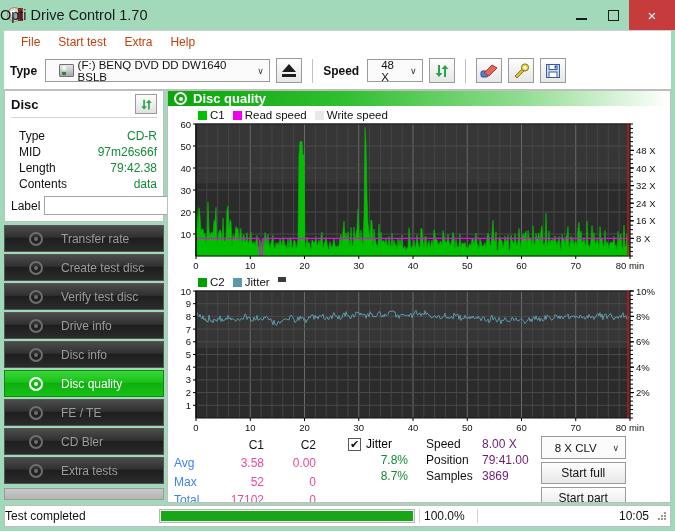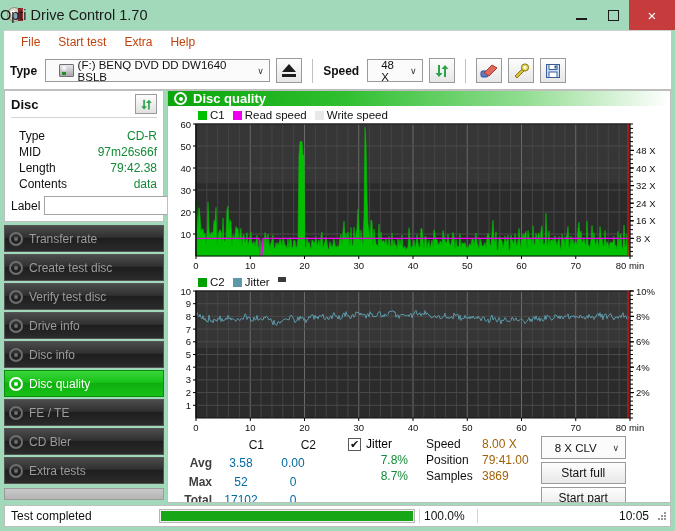--- a/index.html
+++ b/index.html
@@ -210,21 +210,21 @@
   .cdbtn .cd:after{
     content:"";position:absolute;left:5px;top:5px;width:4px;height:4px;
     border-radius:50%;background:#fff;border:1px solid #a9a060;
   }
   .navlist { margin-top:3px; display:flex; flex-direction:column; gap:2px;}
   .nav-item{
     height:27px;
     background: linear-gradient(180deg,#4c4c4c 0%, #303030 45%, #1e1e1e 50%, #2b2b2b 100%);
     border:1px solid #555;
     display:flex; align-items:center;
-    padding-left:4px; gap:6px;
+    padding-left:24px; gap:18px;
     color:#9b9b9b; font-size:12px;
   }
   .nav-item.active{
     background: linear-gradient(180deg,#3ad63a 0%, #18c218 45%, #0fae0f 50%, #16c216 100%);
     border:1px solid #0b8c0b;
     color:#ffffff;
   }
   .nav-ico{
     width:14px;height:14px;border-radius:50%;
     border:2px solid #6e6e6e;
@@ -278,52 +278,52 @@
   svg { display:block; }
   
   .stats{
     display:flex;
     padding: 2px 6px 2px 6px;
     font-size:12px;
     gap: 0px;
   }
   .stats-table{ border-collapse:collapse; }
   .stats-table td{ padding:0 6px 0 0; line-height:16px; font-size:12px;}
-  .st-lab{ color:#404040; text-align:right; width:44px;font-weight:bold;}
+  .st-lab{ color:#3b82f6; text-align:left; width:44px;}
   .st-hd{ color:#111; text-align:right; width:52px;}
-  .st-val{ color:#0369a1; text-align:center; width:52px;}
+  .st-val{ color:#ec4899; text-align:right; width:52px;}
   .jitter-col{ margin-left:26px; }
   .jitter-hd{ display:flex; align-items:center; gap:5px; line-height:16px;}
   .chk{
     width:13px;height:13px;border:1px solid #5a5a5a;background:#fff;
     display:flex;align-items:center;justify-content:center;
     font-size:11px;color:#111;line-height:1;
   }
   .jit-val{ color:#128a36; text-align:right; width:60px; line-height:16px;}
   .speed-col{ margin-left:18px; }
   .sp-row{ display:flex; line-height:16px;}
   .sp-k{ width:56px; color:#111;}
-  .sp-v{ color:#a16207; }
+  .sp-v{ color:#701a75; }
   .btn-col{ margin-left:12px; display:flex; flex-direction:column; gap:3px; }
   .act-btn{
     width:85px;height:22px;border:1px solid #9a9a9a;
     background:linear-gradient(180deg,#fdfdfd,#e8e8e8);
     display:flex;align-items:center;justify-content:center;
     font-size:12px;color:#111;
   }
   
   .statusbar{
     flex: 0 0 22px;
     margin: 2px 4px 4px 4px;
     background:#fff;
     border:1px solid #bfbfbf;
     display:flex; align-items:center;
     font-size:12px; color:#111;
   }
-  .sb-text{ width:150px; padding-left:6px; }
+  .sb-text{ width:150px; }
   .sb-progress{
     flex:1; height:14px; border:1px solid #b5b5b5; background:#f2f2f2;
     margin:0 4px; position:relative;
   }
   .sb-progress .fill{ position:absolute;left:1px;top:1px;bottom:1px; background:#16a616;}
   .sb-pct{ width:58px; padding-left:4px; border-left:1px solid #d4d4d4;}
   .sb-time{ width:180px; text-align:right; padding-right:8px; border-left:1px solid #d4d4d4;}
   .grip{ width:10px;height:10px;margin-right:3px;
     background:
       radial-gradient(circle 1px at 2px 8px,#999 99%,transparent 100%),

